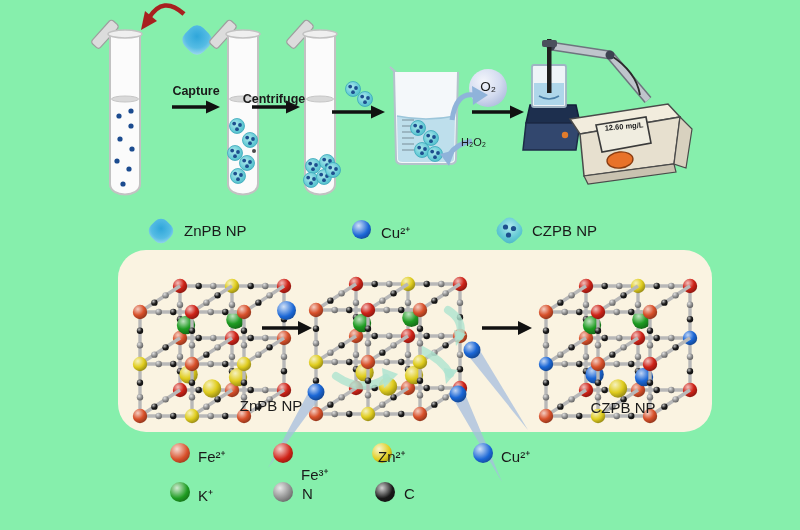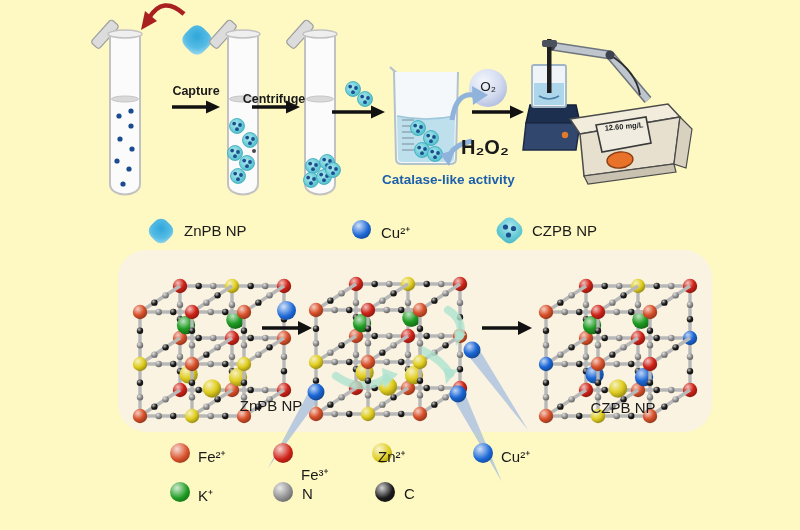--- a/index.html
+++ b/index.html
@@ -1,20 +1,20 @@
 <!DOCTYPE html>
 <html><head>
 <meta charset="utf-8">
 <style>
   html,body{margin:0;padding:0;background:#fff;}
-  #scene{position:relative;width:800px;height:530px;background:#fef9c3;overflow:hidden;
+  #scene{position:relative;width:800px;height:530px;background:#86efac;overflow:hidden;
          font-family:"Liberation Sans",sans-serif;color:#1a1a1a;}
   .lbl{position:absolute;white-space:nowrap;}
   .step-lbl{font-size:12.5px;font-weight:700;text-align:center;}
-  .chem-lbl{font-size:20px;font-weight:700;}
+  .chem-lbl{font-size:11px;font-weight:400;}
   .o2-lbl{font-size:13.5px;font-weight:400;text-align:center;}
   .activity-lbl{font-size:13.5px;font-weight:700;color:#1c5fab;}
   .meter-lbl{font-size:7.5px;font-weight:700;transform:rotate(-5deg);text-align:center;color:#222;}
   .legend-lbl{font-size:15px;}
   .struct-lbl{font-size:15px;text-align:center;font-weight:500;}
   .sphere{position:absolute;border-radius:50%;}
   #panel{position:absolute;left:118px;top:250px;width:594px;height:182px;border-radius:28px;}
   svg{position:absolute;overflow:visible;}
 </style>
 </head>
@@ -142,21 +142,20 @@
     <path d="M34 79 Q18 82 11 93" fill="none" stroke="#8fb3da" stroke-width="5"></path>
     <polygon points="2,92 17,88 11,104" fill="#8fb3da"></polygon>
     <g>
       <line x1="34" y1="50" x2="72" y2="50" stroke="#111" stroke-width="3.4"></line>
       <polygon points="72,43.5 86,50 72,56.5" fill="#111"></polygon>
     </g>
   </svg>
 
   <div class="lbl o2-lbl" style="left:472px;top:79px;width:32px;">O₂</div>
   <div class="lbl chem-lbl" style="left:461px;top:136px;">H₂O₂</div>
-  <div class="lbl activity-lbl" style="left:382px;top:172px;">Catalase-like activity</div>
 
   <svg id="device-svg" style="left:518px;top:33px;width:235px;height:152px;" viewBox="0 0 235 152">
 
     <line x1="33" y1="13" x2="92" y2="22" stroke="#6e747e" stroke-width="9"></line>
     <line x1="92" y1="22" x2="130" y2="67" stroke="#6e747e" stroke-width="9"></line>
     <line x1="33" y1="13" x2="92" y2="22" stroke="#bfc5cc" stroke-width="6"></line>
     <line x1="92" y1="22" x2="130" y2="67" stroke="#bfc5cc" stroke-width="6"></line>
     <path d="M92 22 Q118 38 122 62" fill="none" stroke="#2b2b2b" stroke-width="1.8"></path>
     <circle cx="33" cy="13" r="4.5" fill="#3c4250"></circle>
     <circle cx="92" cy="22" r="4.5" fill="#3c4250"></circle>

